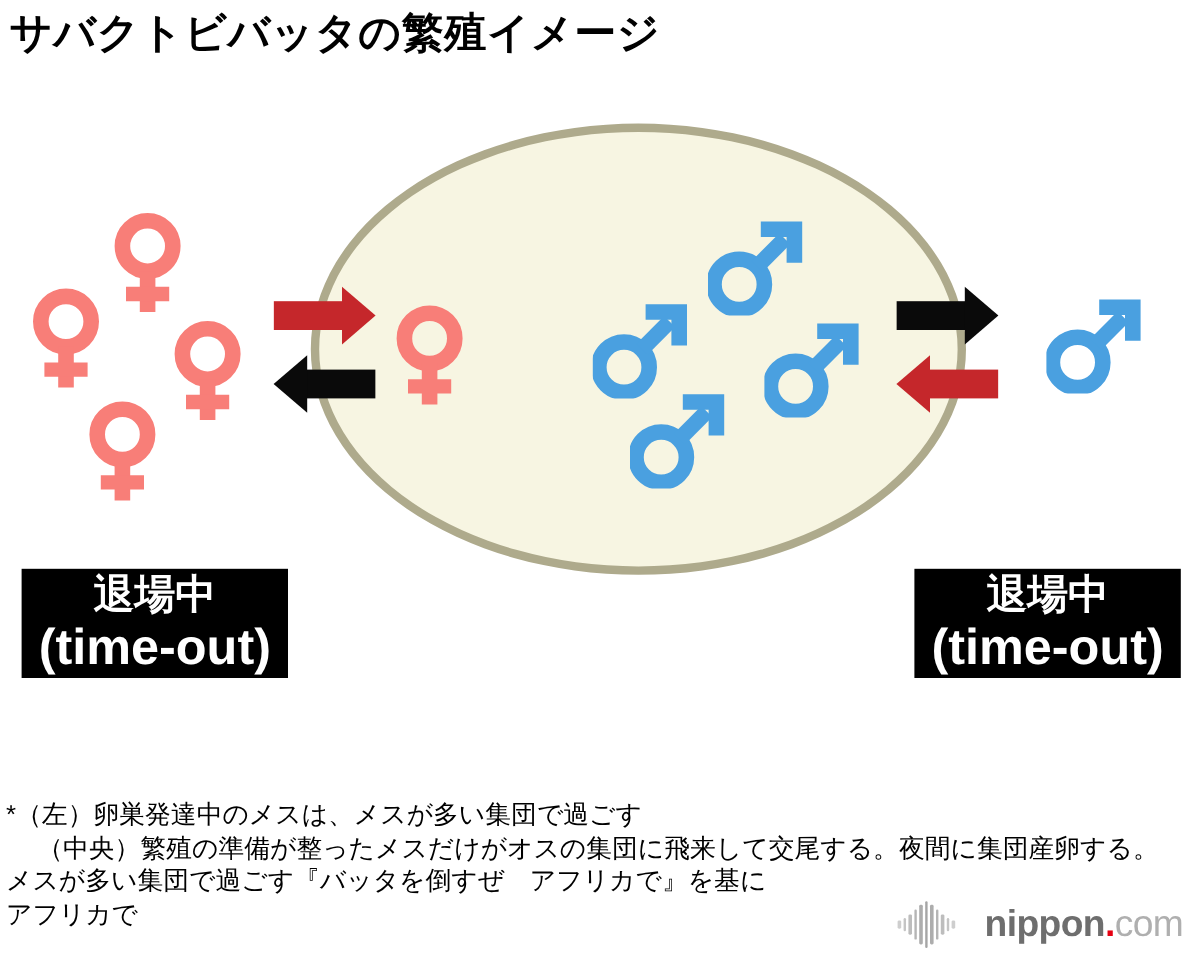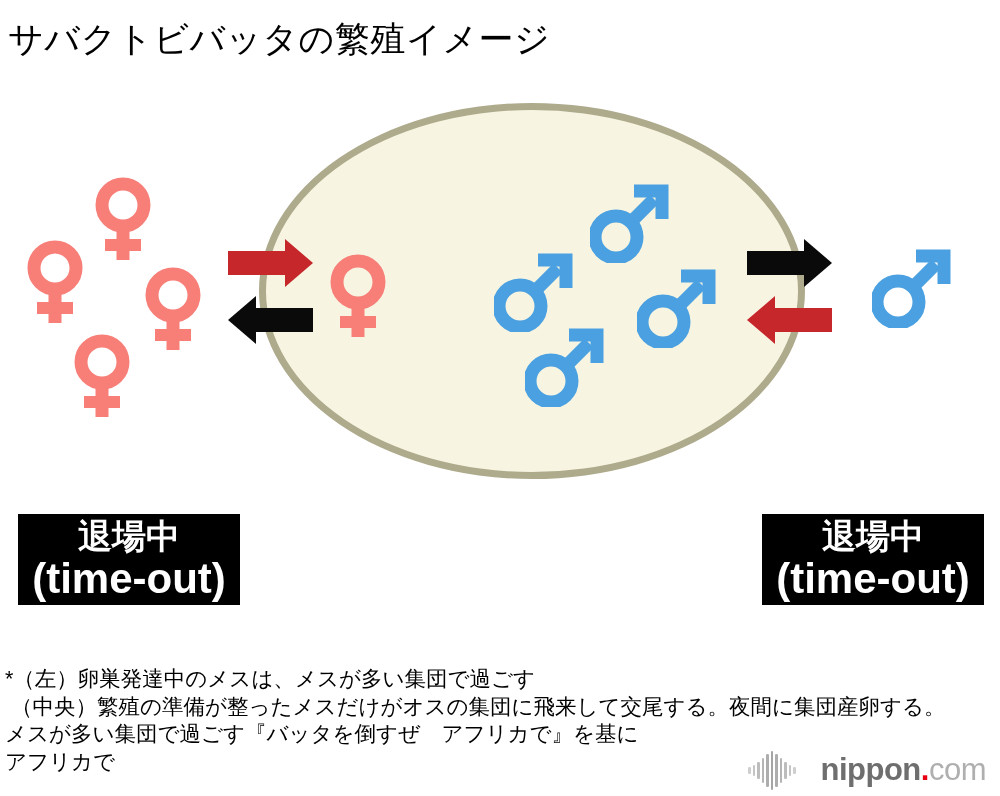--- a/index.html
+++ b/index.html
@@ -1,39 +1,39 @@
 <!DOCTYPE html>
 <html style="--ellipse-fill: #F7F5E2; --ellipse-border: #AEAA8C; --box-black: #000000; --box-red: #D63B38; --wave: #A5A5A5; --logo-dark: #6E6E6E; --logo-light: #AFAFAF; --logo-dot: #E60012;"><head>
 <meta charset="utf-8">
 <style>
   html,body{margin:0;padding:0;background:#fff;}
   body{font-family:"Liberation Sans","DejaVu Sans",sans-serif;}
   .canvas{position:relative;width:1000px;height:796px;background:#ffffff;overflow:hidden;}
 
-  .title{position:absolute;left:8px;top:4px;font-size:35px;font-weight:normal;color:#000;letter-spacing:.5px;white-space:nowrap;margin-top:12px;}
+  .title{position:absolute;left:8px;top:4px;font-size:35px;font-weight:bold;color:#000;letter-spacing:.5px;white-space:nowrap;}
 
   .ellipse{position:absolute;left:259px;top:103px;width:546px;height:376px;
            border:7px solid var(--ellipse-border,#AEAA8C);background:var(--ellipse-fill,#F7F5E2);
            border-radius:50%;box-sizing:border-box;}
 
   .sym{position:absolute;line-height:0;}
   .arrow{position:absolute;width:86px;height:50px;line-height:0;}
   .arrow.left{transform:scaleX(-1);}
 
-  .label-box{position:absolute;top:514px;height:91px;display:flex;flex-direction:column;
+  .label-box{position:absolute;top:474px;height:91px;display:flex;flex-direction:column;
              align-items:center;justify-content:center;text-align:center;
              color:#fff;font-weight:bold;line-height:1.13;}
   .label-jp{font-size:34px;}
   .label-en{font-size:42px;}
   #label-left{left:18px;width:222px;background:var(--box-black,#000);}
   #label-center{left:413px;top:503px;width:197px;background:var(--box-red,#D63B38);}
   #label-right{left:762px;width:222px;background:var(--box-black,#000);}
 
   .footnote{position:absolute;left:5px;top:666px;font-size:21.5px;line-height:27.5px;color:#000;white-space:nowrap;}
-  .footnote .indent{padding-left:6px;}
+  .footnote .indent{padding-left:6px;margin-left:20px;}
 
   .logo{position:absolute;right:14px;top:749px;height:42px;display:flex;align-items:center;gap:9px;}
   .wave{display:flex;align-items:center;gap:2px;height:42px;}
   .wave i{display:block;width:2.5px;border-radius:1.2px;background:var(--wave,#A5A5A5);}
   .logo-text{font-size:31px;letter-spacing:-.5px;white-space:nowrap;}
   .logo-name{color:var(--logo-dark,#6E6E6E);font-weight:bold;margin-left:16px;}
   .logo-dot{color:var(--logo-dot,#E60012);font-weight:bold;}
   .logo-tld{color:var(--logo-light,#AFAFAF);font-weight:normal;}
 </style>
 </head>

